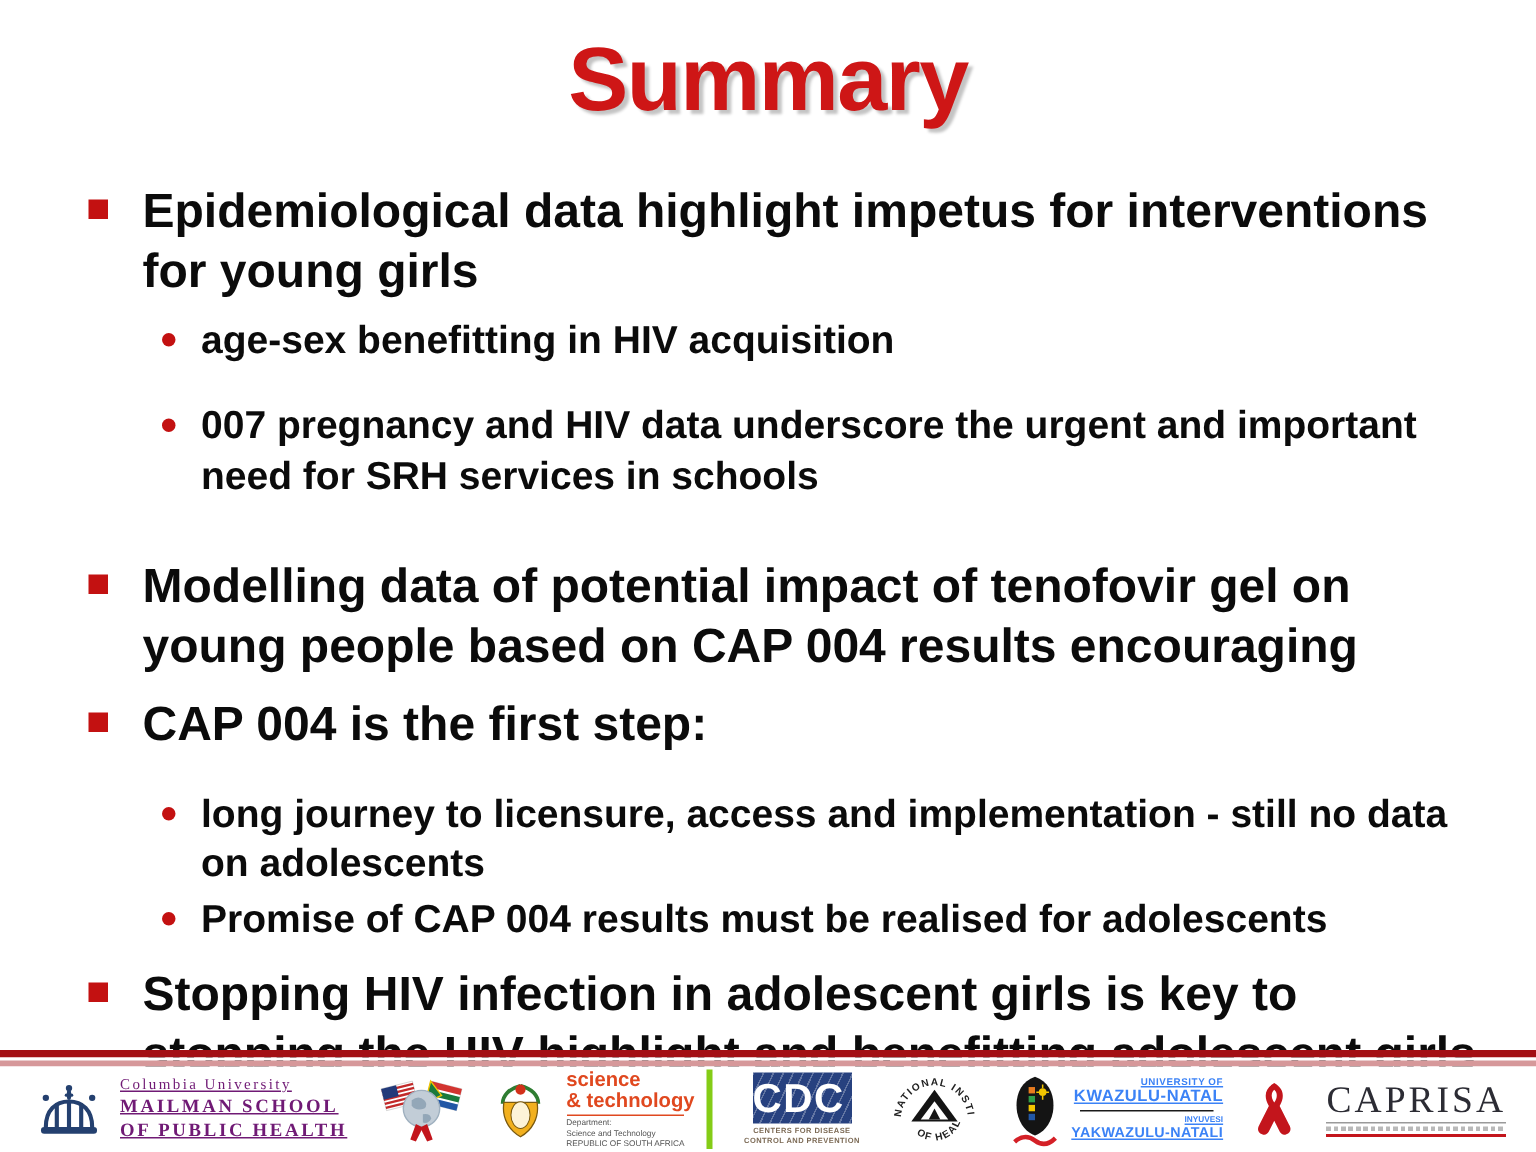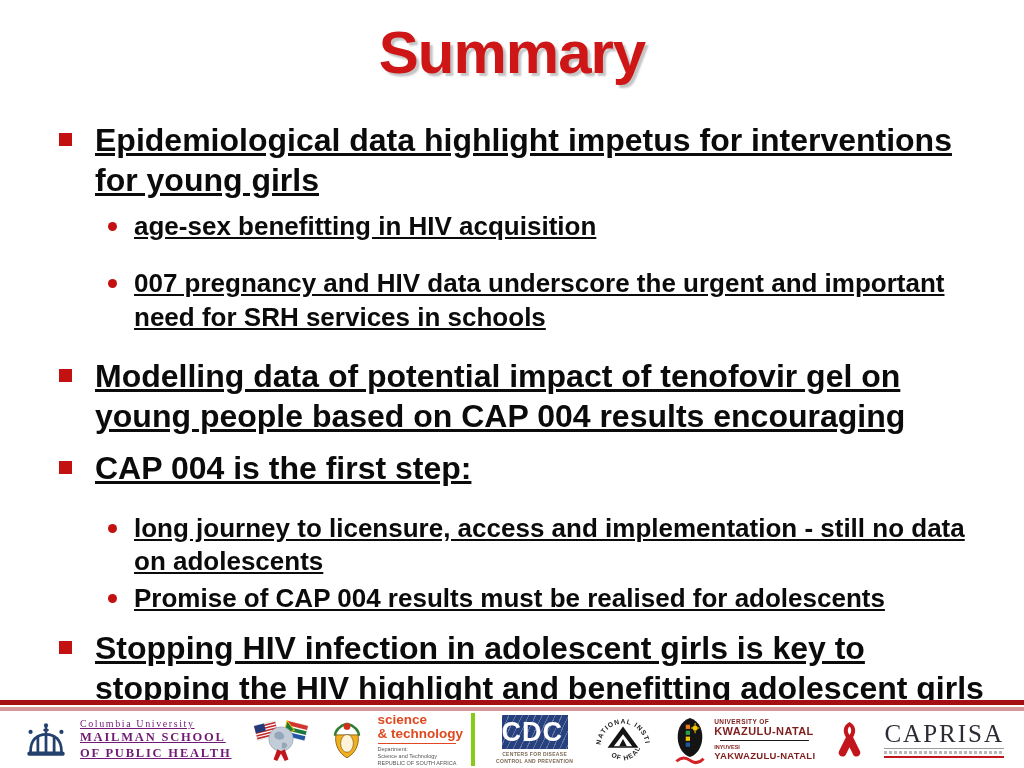--- a/index.html
+++ b/index.html
@@ -3,27 +3,27 @@
 <meta charset="utf-8">
 <style>
   html,body{margin:0;padding:0;background:#fff;}
   .slide{position:relative;width:1024px;height:768px;background:#ffffff;overflow:hidden;
          font-family:"Liberation Sans","DejaVu Sans",sans-serif;}
   
   .title{margin:0;position:absolute;top:18px;left:0;width:100%;text-align:center;
          font-size:60px;font-weight:bold;color:#ce1616;letter-spacing:-1px;
          text-shadow:3px 3px 2px #c4c4c4;}
   
-  .content{position:absolute;top:120px;left:56px;right:28px;color:#0b0b0b;text-decoration:underline;}
+  .content{position:absolute;top:120px;left:56px;right:28px;color:#0b0b0b;}
   .b1{display:flex;font-size:32px;font-weight:bold;line-height:1.25;}
   .b1 .sq{flex:0 0 13px;width:13px;height:13px;background:#c31111;margin:13px 23px 0 3px;}
   .b2{display:flex;font-size:26px;font-weight:bold;line-height:1.28;margin-left:52px;}
   .b2 .dot{flex:0 0 9px;width:9px;height:9px;border-radius:50%;background:#c31111;margin:12px 17px 0 0;}
   .mt0{margin-top:0}.mt4{margin-top:4px}.mt6{margin-top:24px}.mt10{margin-top:10px}
-  .mt12{margin-top:12px}.mt22{margin-top:22px}
+  .mt12{margin-top:12px}.mt22{margin-top:36px}
   
   .footer{position:absolute;left:0;right:0;bottom:0;}
   .sep-dark{height:5px;background:#a30f14;}
   .sep-gap{height:2px;background:#ffffff;}
   .sep-pink{height:4px;background:#d6989a;}
   .logos{height:57px;background:#fff;display:flex;align-items:center;
          justify-content:space-between;padding:0 20px;}
   .logo{display:flex;align-items:center;}
   
   .columbia-text{margin-left:8px;color:#701a75;font-family:"Liberation Serif",serif;line-height:1.25;text-decoration:underline;}
@@ -34,21 +34,21 @@
   .dst-red{color:#e0481f;font-size:13.5px;line-height:1.05;font-weight:bold;}
   .dst-rule{height:1px;background:#e0481f;margin:2px 0 2px 0;width:78px;}
   .dst-small{font-size:5.5px;color:#555;line-height:1.25;}
   
   .cdc{display:flex;flex-direction:column;align-items:center;}
   .cdc-box{width:66px;height:34px;background:#27417f;color:#fff;display:flex;align-items:center;
            justify-content:flex-start;font-size:27px;font-weight:bold;letter-spacing:1px;
            background-image:repeating-linear-gradient(115deg,rgba(255,255,255,.28) 0 1px,transparent 1px 6px);}
   .cdc-cap{font-size:5px;color:#7c6a55;font-weight:bold;line-height:1.3;text-align:center;margin-top:2px;letter-spacing:.3px;}
   
-  .ukzn-text{margin-left:7px;color:#7f1d1d;text-align:left;}
+  .ukzn-text{margin-left:7px;color:#3b82f6;text-align:right;text-decoration:underline;}
   .ukzn-text .s1{font-size:6.5px;font-weight:bold;letter-spacing:.4px;}
   .ukzn-text .s2{font-size:11px;font-weight:bold;letter-spacing:.4px;}
   .ukzn-rule{height:1px;background:#1a1a1a;margin:3px 6px;}
   .ukzn-text .s3{font-size:5.5px;font-weight:bold;}
   .ukzn-text .s4{font-size:9.5px;font-weight:bold;letter-spacing:.3px;}
   
   .cap-text{margin-left:21px;}
   .cap-name{font-family:"Liberation Serif",serif;font-size:25px;color:#2c2c34;letter-spacing:2px;line-height:1;}
   .cap-rule1{height:1px;background:#9a9a9a;margin-top:2px;}
   .cap-tiny{height:3px;background:repeating-linear-gradient(90deg,#b9b9b9 0 3px,#fff 3px 5px);margin-top:2px;}

